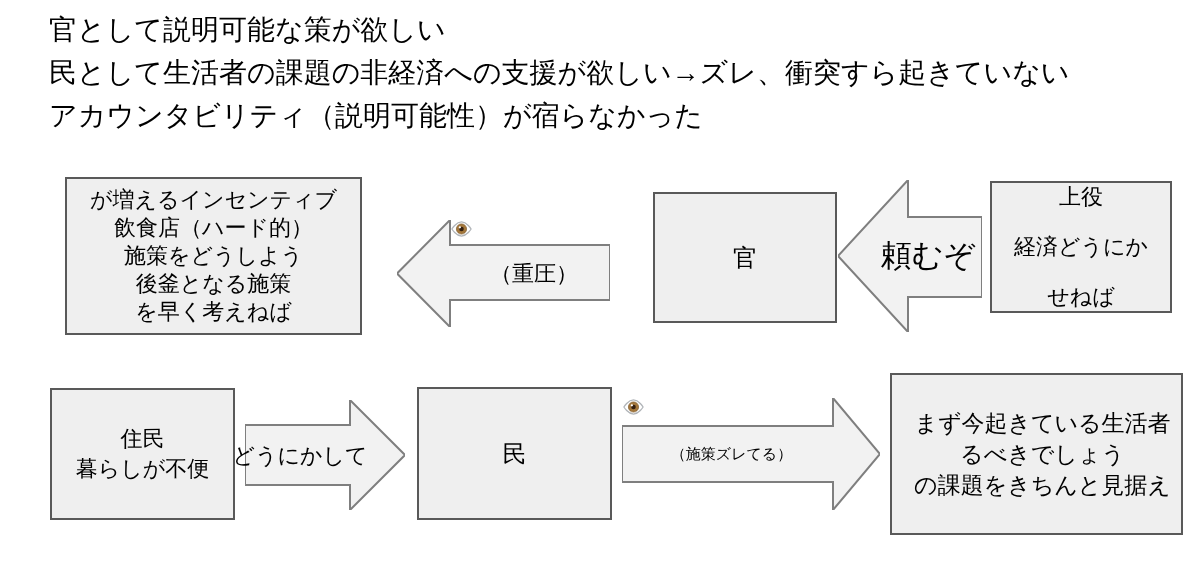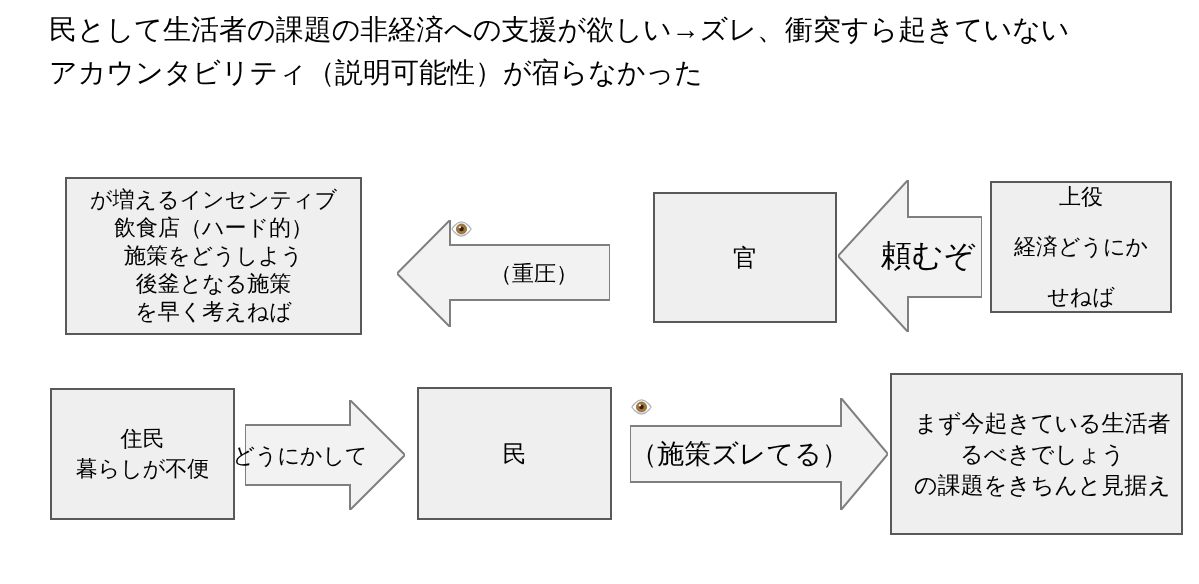--- a/index.html
+++ b/index.html
@@ -35,29 +35,30 @@
   #box-residents   { left:50px;  top:388px; width:185px; height:132px; font-size:22px; line-height:30px; }
   #box-people      { left:417px; top:387px; width:195px; height:133px; font-size:24px; }
   #box-conclusion  { left:890px; top:373px; width:293px; height:162px; font-size:23px; line-height:31px;padding-left:12px; }
   
   #arrow-pressure  { left:397px; top:220px; width:213px; height:107px; font-size:22px; }
   #arrow-pressure .arrow-label { left:53px; width:160px; }
   #arrow-request   { left:838px; top:180px; width:144px; height:152px; font-size:31px; }
   #arrow-request .arrow-label { left:36px; width:108px; }
   #arrow-plea      { left:245px; top:400px; width:160px; height:110px; font-size:22px; line-height:27px; }
   #arrow-plea .arrow-label { left:0; width:110px; }
-  #arrow-mismatch  { left:622px; top:398px; width:258px; height:112px; font-size:27px;margin-left:8px; }
+  #arrow-mismatch  { left:622px; top:398px; width:258px; height:112px; font-size:15px; }
   #arrow-mismatch .arrow-label { left:0; width:211px; }
 </style>
 </head>
 <body>
 
 <div id="canvas">
 
   <div class="heading">
+    <div>官として説明可能な策が欲しい</div>
     <div>民として生活者の課題の非経済への支援が欲しい→ズレ、衝突すら起きていない</div>
     <div>アカウンタビリティ（説明可能性）が宿らなかった</div>
   </div>
 
   <div class="box" id="box-incentive" style="background-color: rgb(239, 239, 239); border-color: rgb(89, 89, 89);">
     <div class="bline">が増えるインセンティブ</div>
     <div class="bline">飲食店（ハード的）</div>
     <div class="bline">施策をどうしよう</div>
     <div class="bline">後釜となる施策</div>
     <div class="bline">を早く考えねば</div>

